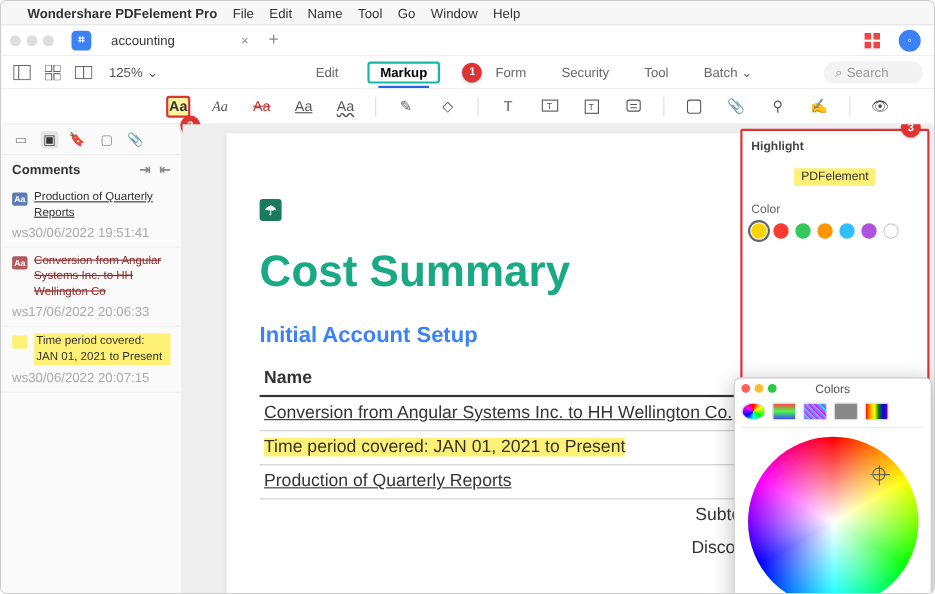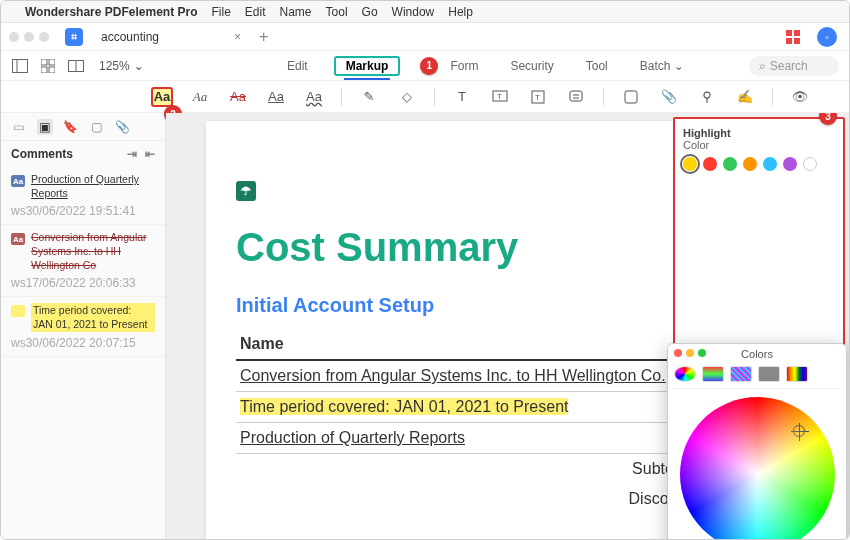--- a/index.html
+++ b/index.html
@@ -9,21 +9,21 @@
   .menubar { height: 22px; display: flex; align-items: center; padding: 0 10px; gap: 14px; background: #f7f7f7; border-bottom: 1px solid #e3e3e3; }
   .apple { font-size: 14px; }
   .menubar .title { font-weight: 600; }
   .menubar .item { cursor: default; }
 
   
   .tabstrip { height: 28px; display: flex; align-items: center; padding: 0 8px; gap: 10px; border-bottom: 1px solid #eee; position: relative; }
   .traffic { display: flex; gap: 5px; margin-right: 6px; }
   .traffic span { width: 10px; height: 10px; border-radius: 50%; background: #ddd; display: inline-block; }
   .applogo { width: 18px; height: 18px; background: #3b82f6; border-radius: 4px; display: flex; align-items: center; justify-content: center; color: #fff; font-size: 10px; font-weight: 700; }
-  .tab { display: flex; align-items: center; gap: 75px; padding: 4px 8px; border-radius: 4px; }
+  .tab { display: flex; align-items: center; gap: 60px; padding: 4px 8px; border-radius: 4px; }
   .tab .close { color: #888; }
   .plus { color: #888; font-size: 16px; }
   .grid-icon { position: absolute; right: 48px; width: 16px; height: 16px; }
   .grid-icon svg rect { fill: #ef4444; }
   .avatar { position: absolute; right: 12px; width: 20px; height: 20px; border-radius: 50%; background: #3b82f6; color: #fff; display: flex; align-items: center; justify-content: center; font-size: 11px; }
 
   
   .toolbar1 { height: 30px; display: flex; align-items: center; padding: 0 10px; gap: 10px; border-bottom: 1px solid #eee; position: relative; }
   .tb-icon { width: 18px; height: 18px; display: flex; align-items: center; justify-content: center; color: #666; }
   .zoom { display: flex; align-items: center; gap: 4px; font-size: 12px; color: #555; margin-left: 4px; }
@@ -321,20 +321,23 @@
           <td class="lbl">Discount</td>
           <td class="r">$500.0</td>
         </tr>
       </tbody>
         </table>
     </div>
 
     <div class="rpanel">
       <div class="call abs" style="right:6px; top:-12px">3</div>
       <div class="title">Highlight</div>
+      <div class="preview">
+        <span class="chip">PDFelement</span>
+      </div>
       <div class="lbl2">Color</div>
       <div class="swatches">
         <div class="sw sel" style="background:#ffd400"></div>
         <div class="sw" style="background:#ff3b30"></div>
         <div class="sw" style="background:#34c759"></div>
         <div class="sw" style="background:#ff9500"></div>
         <div class="sw" style="background:#30c0ff"></div>
         <div class="sw" style="background:#af52de"></div>
         <div class="sw" style="background:#fff;border:1px solid #ccc"></div>
       </div>

